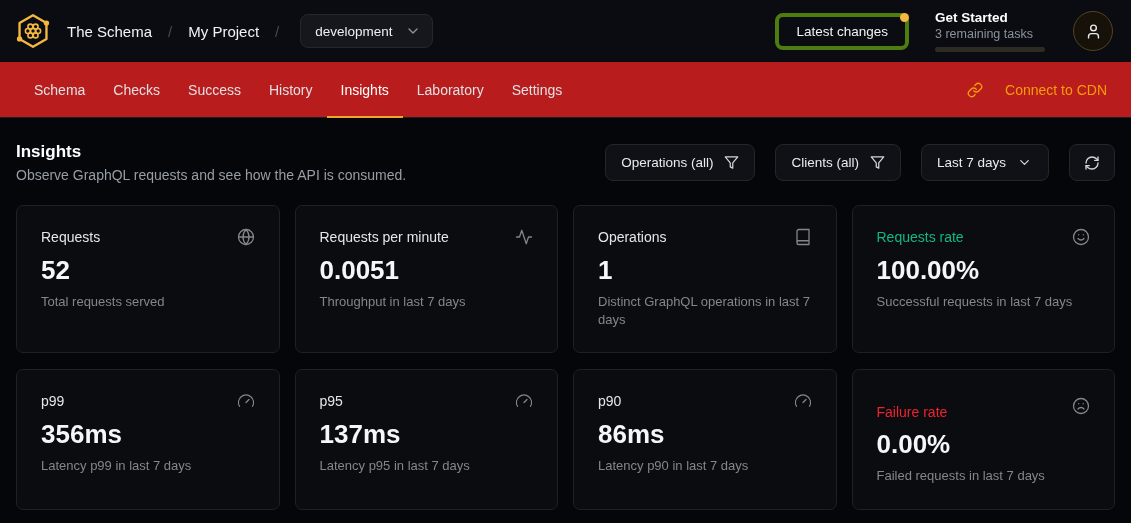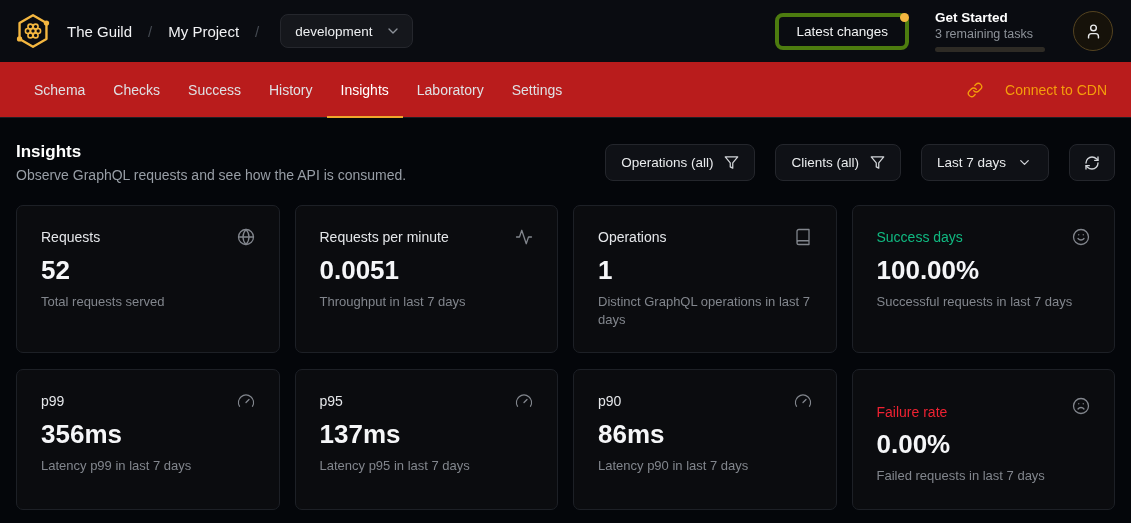--- a/index.html
+++ b/index.html
@@ -135,21 +135,21 @@
           <circle cx="30.5" cy="24" r="3.1"></circle>
           <circle cx="17.5" cy="24" r="3.1"></circle>
           <circle cx="27.3" cy="18.4" r="3.1"></circle>
           <circle cx="20.7" cy="18.4" r="3.1"></circle>
           <circle cx="27.3" cy="29.6" r="3.1"></circle>
           <circle cx="20.7" cy="29.6" r="3.1"></circle>
         </g>
       </svg>
     </span>
     <nav class="breadcrumb">
-      <span class="crumb">The Guild</span>
+      <span class="crumb">The Schema</span>
       <span class="sep">/</span>
       <span class="crumb">My Project</span>
       <span class="sep">/</span>
     </nav>
     <button class="target-select">
       <span>development</span>
       <span class="chev">
         <svg viewBox="0 0 24 24" fill="none" stroke="currentColor" stroke-width="2" stroke-linecap="round" stroke-linejoin="round">
             <path d="m6 9 6 6 6-6"></path>
           </svg>
@@ -280,21 +280,21 @@
               <path d="M4 19.5v-15A2.5 2.5 0 0 1 6.5 2H20v20H6.5a2.5 2.5 0 0 1 0-5H20"></path>
             </svg>
         </span>
       </div>
       <div class="card-value">1</div>
       <div class="card-desc">Distinct GraphQL operations in last 7 days</div>
     </article>
 
     <article class="card">
       <div class="card-head">
-        <span class="card-title t-success">Success days</span>
+        <span class="card-title t-success">Requests rate</span>
         <span class="card-icon">
           <svg viewBox="0 0 24 24" fill="none" stroke="currentColor" stroke-width="1.7" stroke-linecap="round" stroke-linejoin="round">
               <circle cx="12" cy="12" r="10"></circle>
               <path d="M8 14s1.5 2 4 2 4-2 4-2"></path>
               <line x1="9" y1="9" x2="9.01" y2="9"></line>
               <line x1="15" y1="9" x2="15.01" y2="9"></line>
             </svg>
         </span>
       </div>
       <div class="card-value">100.00%</div>

